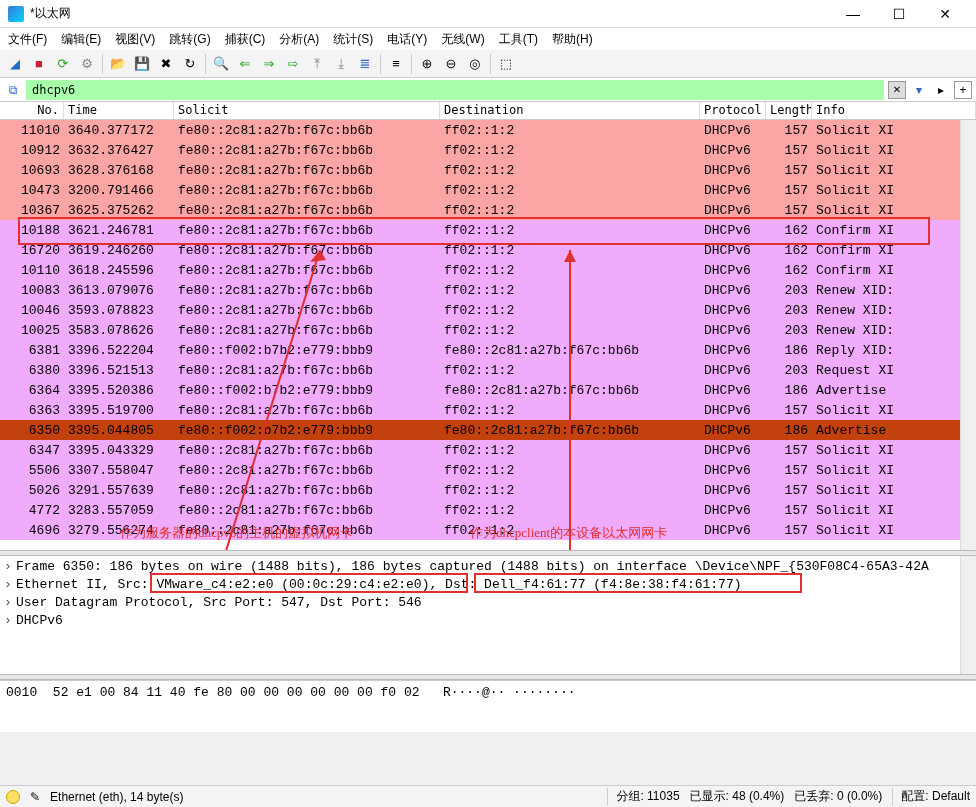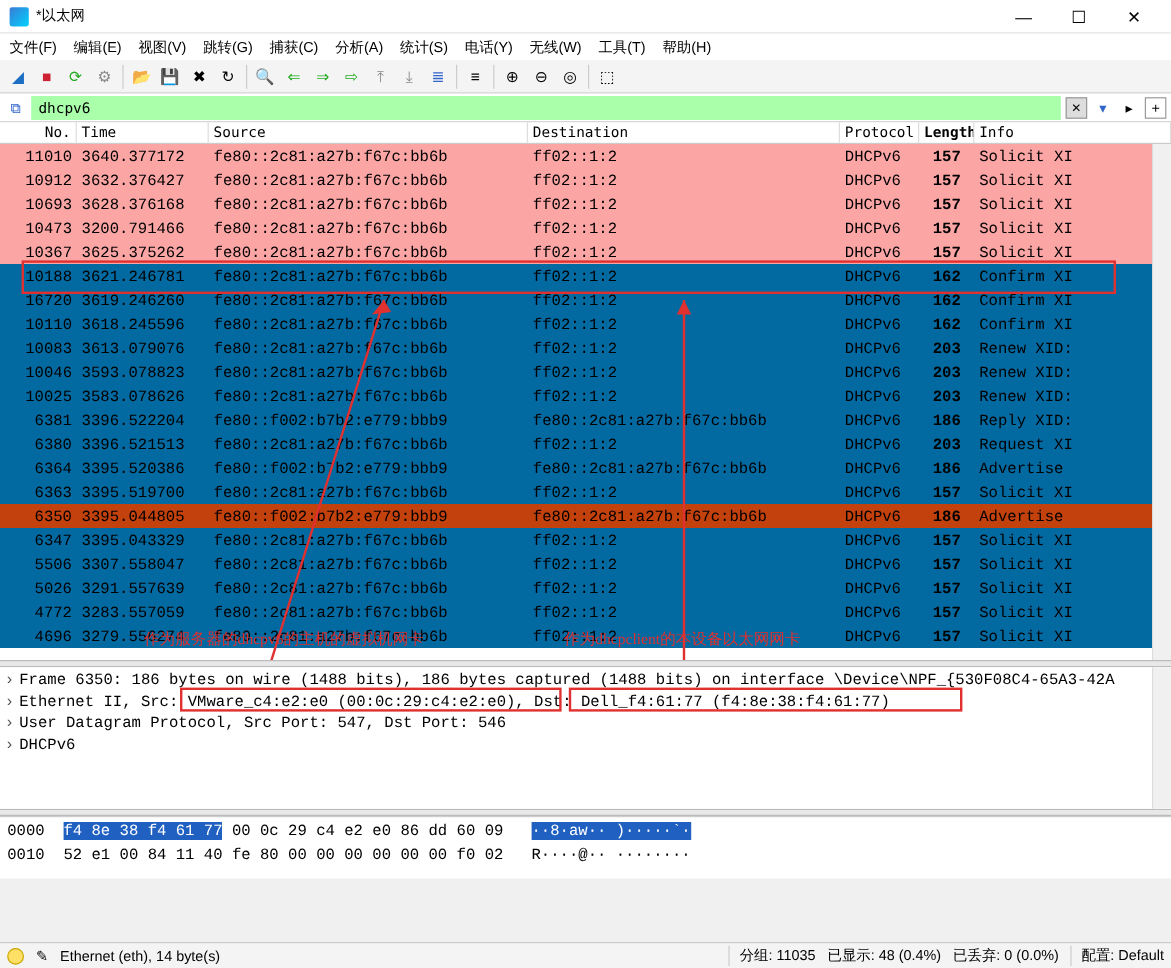--- a/index.html
+++ b/index.html
@@ -20,23 +20,23 @@
   .colhead { background: #fff; height: 18px; display: flex; border-bottom: 1px solid #ccc; font-family: monospace; font-size: 12px; }
   .colhead div { border-right: 1px solid #ddd; padding: 1px 4px; overflow: hidden; white-space: nowrap; }
   .packetlist { background: #fff; height: 430px; overflow: hidden; font-family: "Consolas","Courier New",monospace; font-size: 13px; position: relative; }
   .packetlist .row { display: flex; height: 20px; align-items: center; }
   .packetlist .row div { padding: 0 4px; overflow: hidden; white-space: nowrap; }
   .c-no   { width: 64px;  text-align: right; }
   .c-time { width: 110px; }
   .c-src  { width: 266px; }
   .c-dst  { width: 260px; }
   .c-proto{ width: 66px;  }
-  .c-len  { width: 46px;  text-align: center; font-weight: bold; }
+  .c-len  { width: 46px;  text-align: right; }
   .c-info { flex: 1; }
-  .row-light { background: #0369a1; }
+  .row-light { background: #f0abfc; }
   .row-sel   { background: #c2410c; }
   .row-plain { background: #fca5a5; }
   .redbox { position: absolute; border: 2px solid #e03030; pointer-events: none; }
   .anntext { position: absolute; color: #e03030; font-size: 13px; font-family: "Microsoft YaHei"; pointer-events: none; }
   .arrow { position:absolute; pointer-events:none; }
   .splitter { height: 6px; background: #e8e8e8; border-top:1px solid #bbb; border-bottom:1px solid #bbb; }
   .details { background: #fff; height: 118px; overflow: hidden; font-family: "Consolas","Courier New",monospace; font-size: 13px; padding: 2px 4px; line-height: 18px; position: relative; }
   .details .line { white-space: nowrap; }
   .details .caret { display:inline-block; width:12px; color:#555; }
   .hexpane { background: #fff; height: 52px; overflow: hidden; font-family: "Consolas","Courier New",monospace; font-size: 13px; padding: 2px 6px; line-height: 20px; border-top:1px solid #ccc; }
@@ -106,21 +106,21 @@
   <input value="dhcpv6" style="">
   <div class="clearbtn">✕</div>
   <div class="fbtn" style="color:#36c">▾</div>
   <div class="fbtn">▸</div>
   <div class="fbtn" style="border:1px solid #999;width:18px;height:18px;text-align:center">+</div>
 </div>
 
 <div class="colhead">
   <div class="c-no">No.</div>
   <div class="c-time">Time</div>
-  <div class="c-src">Source</div>
+  <div class="c-src">Solicit</div>
   <div class="c-dst">Destination</div>
   <div class="c-proto">Protocol</div>
   <div class="c-len">Length</div>
   <div class="c-info">Info</div>
 </div>
 
 <div class="packetlist" id="packetlist">
 
   <div class="row row-plain">
       <div class="c-no">11010</div>
@@ -334,21 +334,20 @@
   <div class="line"><span class="caret">›</span><span>User Datagram Protocol, Src Port: 547, Dst Port: 546</span></div>
   <div class="line"><span class="caret">›</span><span>DHCPv6</span></div>
   <div class="redbox" style="top:17px; left:150px; width:318px; height:20px;"></div>
   <div class="redbox" style="top:17px; left:474px; width:328px; height:20px;"></div>
   <div class="rsb" style="top:0;height:118px"></div>
 </div>
 
 <div class="splitter"></div>
 
 <div class="hexpane">
-  <div><span>0000</span>&nbsp;&nbsp;<span class="hexsel">f4 8e 38 f4 61 77</span><span> 00 0c  29 c4 e2 e0 86 dd 60 09</span>&nbsp;&nbsp;&nbsp;<span class="hexsel">··8·aw··  )·····`·</span></div>
   <div><span>0010</span>&nbsp;&nbsp;<span>52 e1 00 84 11 40 fe 80  00 00 00 00 00 00 f0 02</span>&nbsp;&nbsp;&nbsp;<span>R····@··  ········</span></div>
 </div>
 
 <div class="statusbar">
   <div class="dot"></div>
   <span>✎</span>
   <span style="flex:1">Ethernet (eth), 14 byte(s)</span>
   <span class="seg">分组: 11035</span>
   <span>已显示: 48 (0.4%)</span>
   <span>已丢弃: 0 (0.0%)</span>

